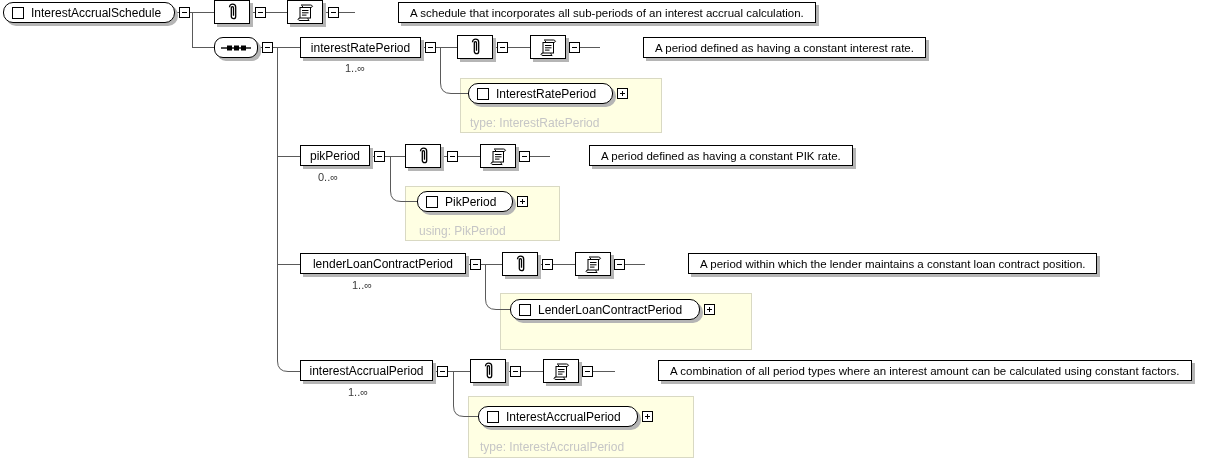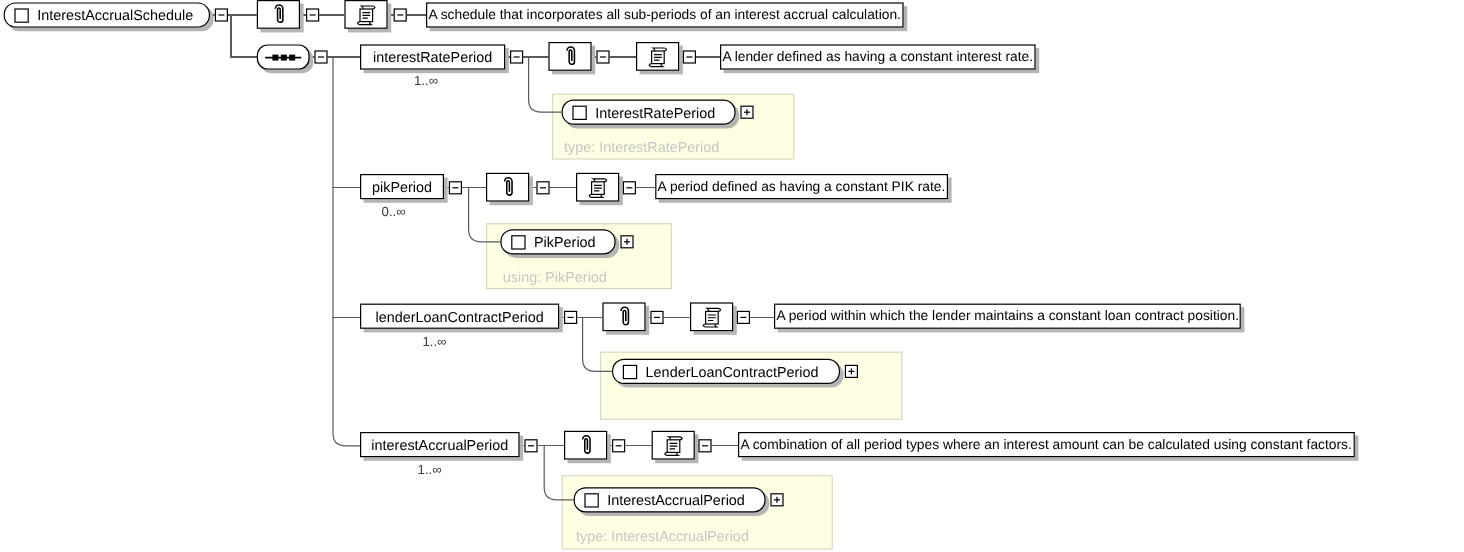--- a/index.html
+++ b/index.html
@@ -28,22 +28,22 @@
   }
   .sq { width:12px; height:12px; border:1px solid #000; background:#fff; flex:none; }
   .seq {
     width:44px; height:21px; border-radius:9px;
     display:flex; align-items:center; justify-content:center;
   }
   .iconbox {
     width:36px; height:24px; display:flex; align-items:center; justify-content:center;
   }
   .abox {
-    height:21px; display:flex; align-items:center; padding:0 1px;
-    font-size:11.5px; white-space:nowrap;
+    height:21px; display:flex; align-items:center; padding:0 11px;
+    font-size:11.5px; white-space:nowrap;margin-left:43px;
   }
   .toggle {
     position:absolute; width:11px; height:11px; background:#fff;
     border:1px solid #000; z-index:4; cursor:pointer;
   }
   .toggle::before {
     content:""; position:absolute; left:2px; right:2px; top:4px;
     border-top:1px solid #000;
   }
   .toggle.plus::after {
@@ -142,21 +142,21 @@
         <g stroke="#000" stroke-width="1" fill="none">
           <rect x="4" y="4.5" width="10.5" height="10.5"></rect>
           <path d="M14.5 4.5 q1.6 0 2 -1.3 q-0.6 -1.2 -2 -1.2 h-9.2 q1.4 0.8 1.4 2.3"></path>
           <path d="M4 15 q-1.6 0 -2 1.3 q0.6 1.2 2 1.2 h9.2 q-1.4 -0.8 -1.4 -2.3"></path>
           <path d="M6 7.5 h6.5 M6 9.8 h6.5 M6 12.1 h4.5"></path>
         </g>
       </svg>
   </div>
   <div class="toggle" style="left:569px;top:42px;"></div>
   <div class="abox" style="left:600px;top:37px;">
-    <span>A lender defined as having a constant interest rate.</span>
+    <span>A period defined as having a constant interest rate.</span>
   </div>
   <div class="eref" style="left:468px;top:83px;width:145px;">
     <span class="sq"></span>
     <span>InterestRatePeriod</span>
   </div>
   <div class="toggle plus" style="left:617px;top:88px;"></div>
   <div class="tcap" style="left:470px;top:116px;">type: InterestRatePeriod</div>
 
   <div class="erect" style="left:300px;top:145px;width:70px;">
     <span>pikPeriod</span>

